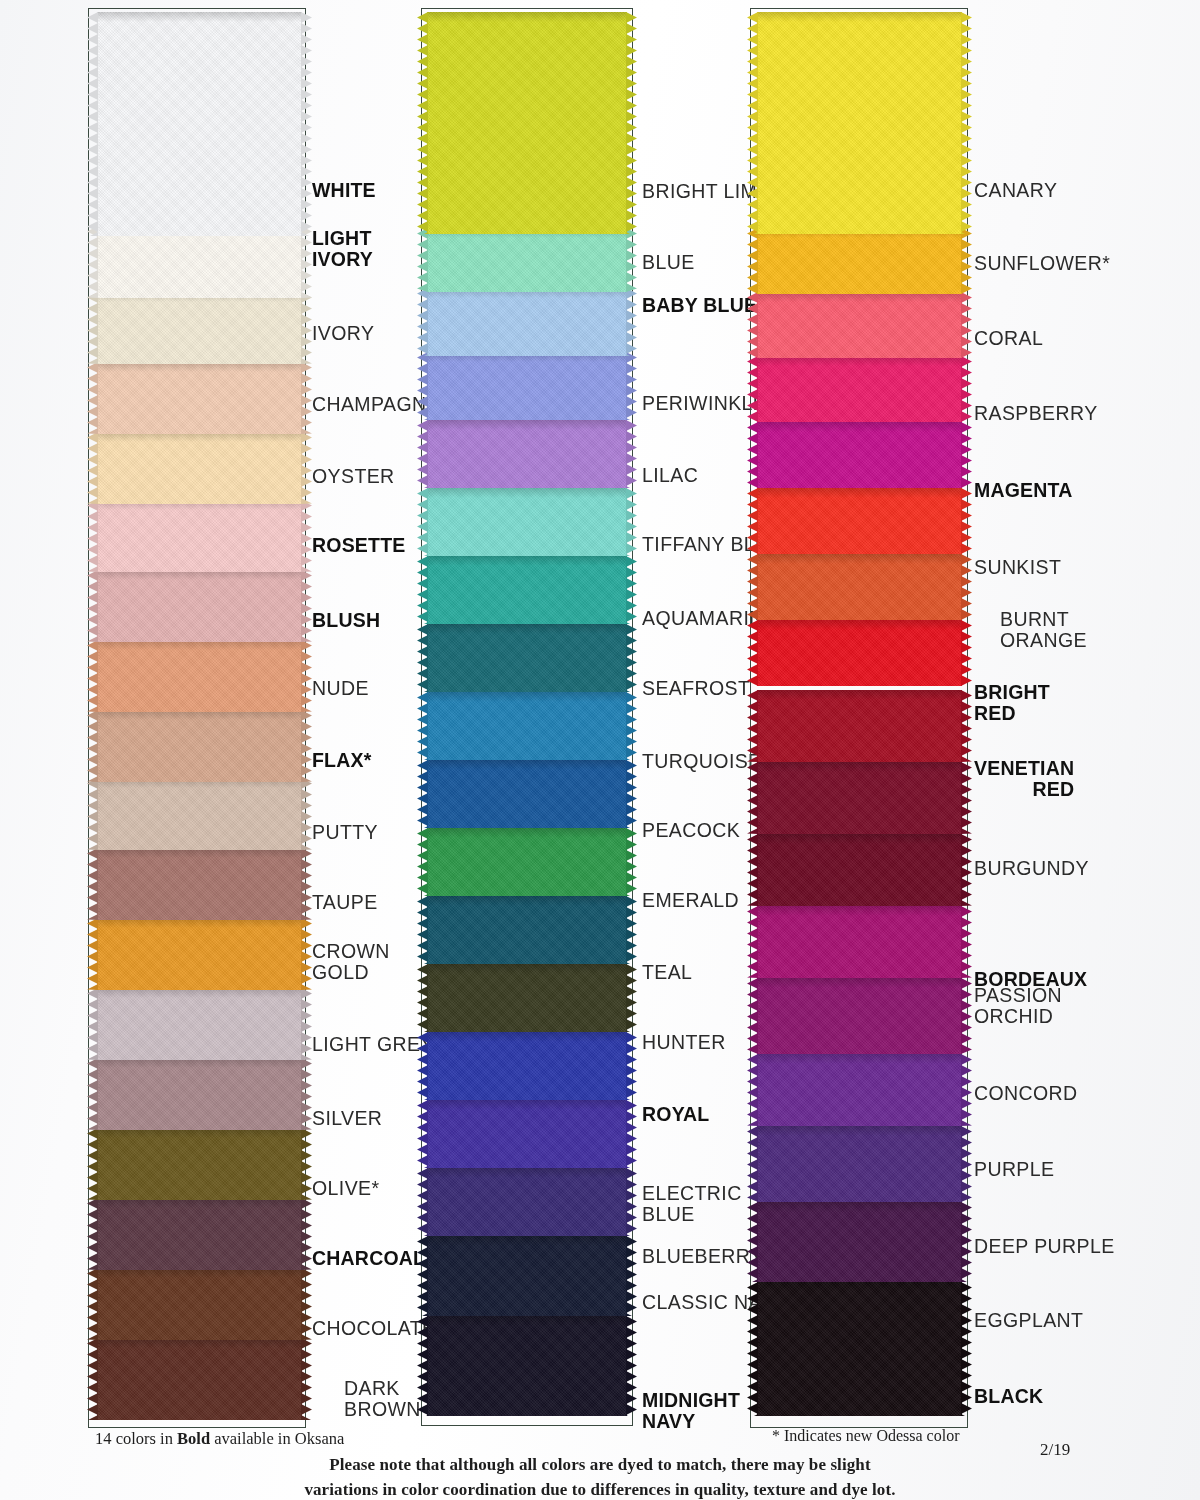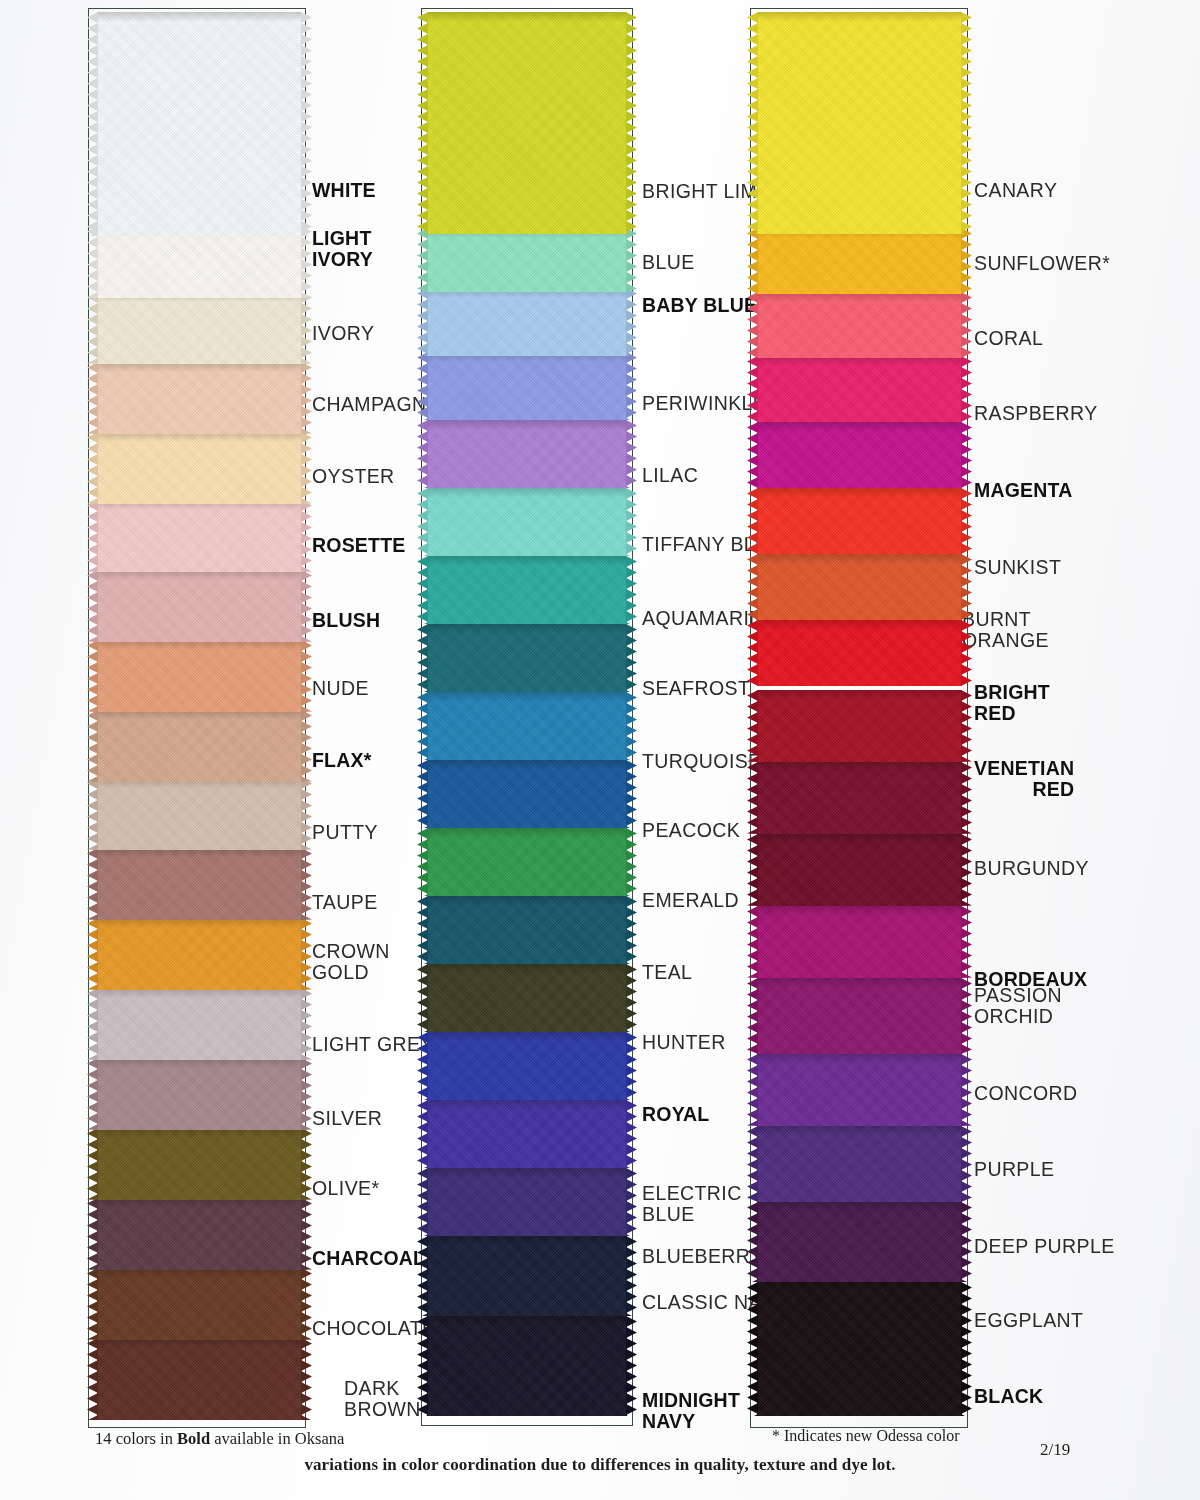--- a/index.html
+++ b/index.html
@@ -584,21 +584,21 @@
     <div class="swatch" style="position: absolute; left: 757px; top: 554px; width: 205px; height: 66px; z-index: 94;">
       <div class="cloth" style="background: rgb(224, 86, 43);"></div>
       <div class="shade"></div>
       <svg width="11" height="66" class="zig left" style="position: absolute; top: 0px; left: -10px;">
         <path d="M11,0 L0,5.5 L11,11 L0,16.5 L11,22 L0,27.5 L11,33 L0,38.5 L11,44 L0,49.5 L11,55 L0,60.5 L11,66 Z" fill="rgb(197,76,38)"></path>
       </svg>
       <svg width="11" height="66" class="zig right" style="position: absolute; top: 0px; right: -10px;">
         <path d="M0,0 L11,5.5 L0,11 L11,16.5 L0,22 L11,27.5 L0,33 L11,38.5 L0,44 L11,49.5 L0,55 L11,60.5 L0,66 Z" fill="rgb(197,76,38)"></path>
       </svg>
     </div>
-    <div class="label" style="left: 962px; top: 609px;">BURNT
+    <div class="label" style="left: 1000px; top: 609px;">BURNT
 ORANGE</div>
     <div class="swatch" style="position: absolute; left: 757px; top: 620px; width: 205px; height: 66px; z-index: 93;">
       <div class="cloth" style="background: rgb(232, 18, 31);"></div>
       <div class="shade"></div>
       <svg width="11" height="66" class="zig left" style="position: absolute; top: 0px; left: -10px;">
         <path d="M11,0 L0,5.5 L11,11 L0,16.5 L11,22 L0,27.5 L11,33 L0,38.5 L11,44 L0,49.5 L11,55 L0,60.5 L11,66 Z" fill="rgb(204,16,27)"></path>
       </svg>
       <svg width="11" height="66" class="zig right" style="position: absolute; top: 0px; right: -10px;">
         <path d="M0,0 L11,5.5 L0,11 L11,16.5 L0,22 L11,27.5 L0,33 L11,38.5 L0,44 L11,49.5 L0,55 L11,60.5 L0,66 Z" fill="rgb(204,16,27)"></path>
       </svg>
@@ -710,14 +710,15 @@
 
 <div id="foot-left" class="foot">
   <span>14 colors in </span><b>Bold</b><span> available in Oksana</span>
 </div>
 
 <div id="foot-right" class="foot">* Indicates new Odessa color</div>
 
 <div id="foot-page" class="foot">2/19</div>
 
 <div id="foot-note" class="foot">
+  <div>Please note that although all colors are dyed to match, there may be slight</div>
   <div>variations in color coordination due to differences in quality, texture and dye lot.</div>
 </div>
 
 </body></html>

